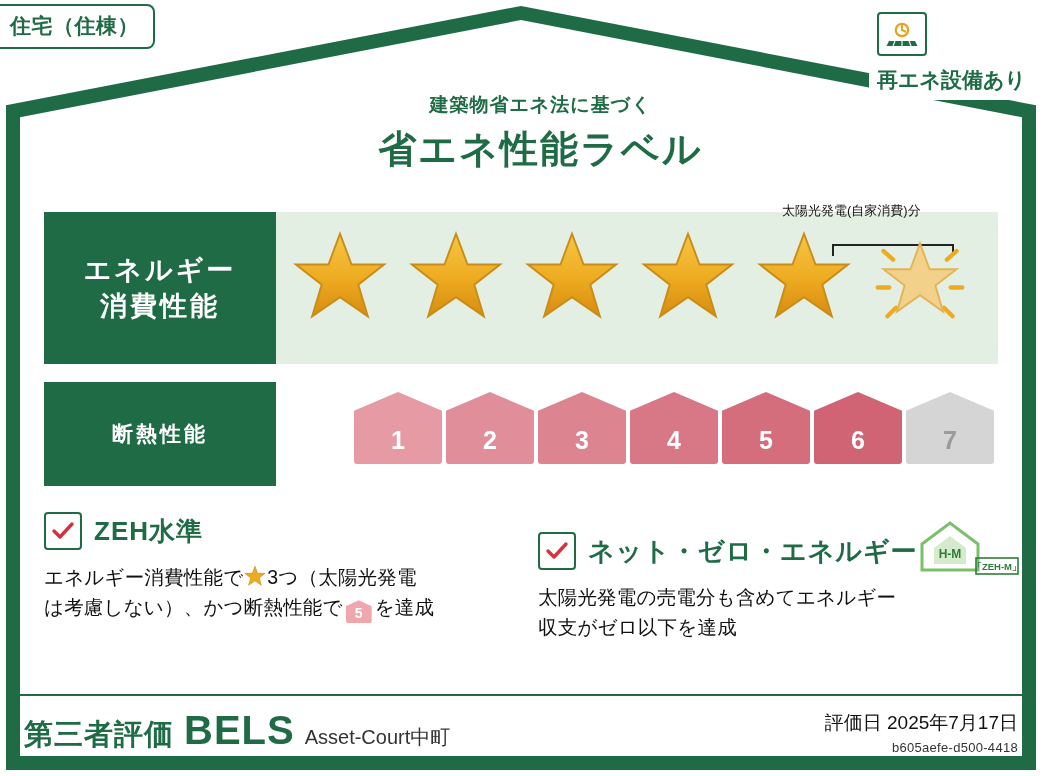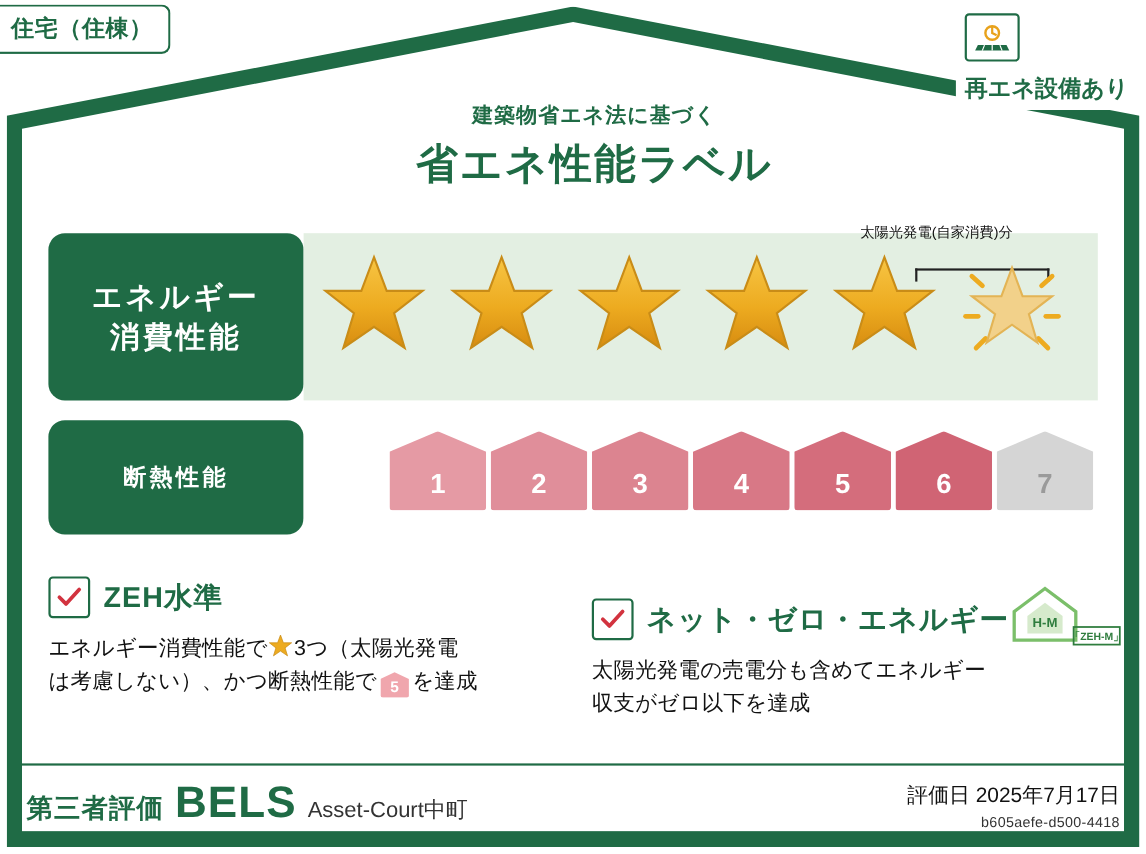--- a/index.html
+++ b/index.html
@@ -71,21 +71,21 @@
   
   .row{
     position:absolute;left:44px;width:954px;
     display:flex;
   }
   .row-energy{top:212px;height:152px;}
   .row-insul{top:382px;height:104px;}
   .row-label{
     background:#1f6b45;color:#ffffff;
     display:flex;flex-direction:column;align-items:center;justify-content:center;
-    font-weight:bold;letter-spacing:3px;border-radius:15px;
+    font-weight:bold;letter-spacing:3px;
   }
   .row-energy .row-label{width:232px;font-size:27px;line-height:1.35;}
   .row-insul .row-label{width:232px;font-size:21px;}
   .row-body{flex:1;position:relative;}
   .row-energy .row-body{background:#e3efe2;}
   .row-insul .row-body{background:#ffffff;}
 
   
   .stars{
     position:absolute;left:16px;top:16px;
@@ -114,21 +114,21 @@
     color:#ffffff;font-size:25px;font-weight:bold;
   }
   .grade .g-shape{
     position:absolute;inset:0;
     clip-path:polygon(0% 26%, 50% 0%, 100% 26%, 100% 100%, 0% 100%);
     border-radius:3px;
   }
   .grade span{position:relative;z-index:2;}
   
   .check-row{
-    position:absolute;top:524px;left:44px;width:962px;
+    position:absolute;top:512px;left:44px;width:962px;
     display:flex;
     justify-content:flex-end;
   }
   .check-col{width:470px;position:relative;}
   .check-col.right{margin-left:26px;margin-top:20px;}
   .check-head{display:flex;align-items:center;gap:12px;}
   .check-box{
     width:34px;height:34px;border:2px solid #1f6b45;border-radius:4px;
     background:#fff;display:flex;align-items:center;justify-content:center;
   }
@@ -157,21 +157,21 @@
   .footer-line{
     position:absolute;left:20px;right:20px;top:694px;height:2px;background:#1f6b45;
   }
   .footer{
     position:absolute;left:0;right:0;top:700px;height:70px;
   }
   .bels-wrap{
     position:absolute;left:24px;top:8px;display:flex;align-items:baseline;gap:10px;
   }
   .bels-eval{
-    font-size:24px;font-weight:bold;color:#1f6b45;letter-spacing:1px;
+    font-size:29px;font-weight:bold;color:#1f6b45;letter-spacing:1px;
   }
   .bels-word{
     font-size:40px;font-weight:bold;color:#1f6b45;letter-spacing:1px;
   }
   .bels-prop{font-size:20px;color:#333;}
   .footer-right{
     position:absolute;right:24px;top:10px;text-align:right;
   }
   .eval-date{font-size:19px;color:#111;}
   .eval-id{font-size:13px;color:#333;margin-top:4px;letter-spacing:0.3px;}

